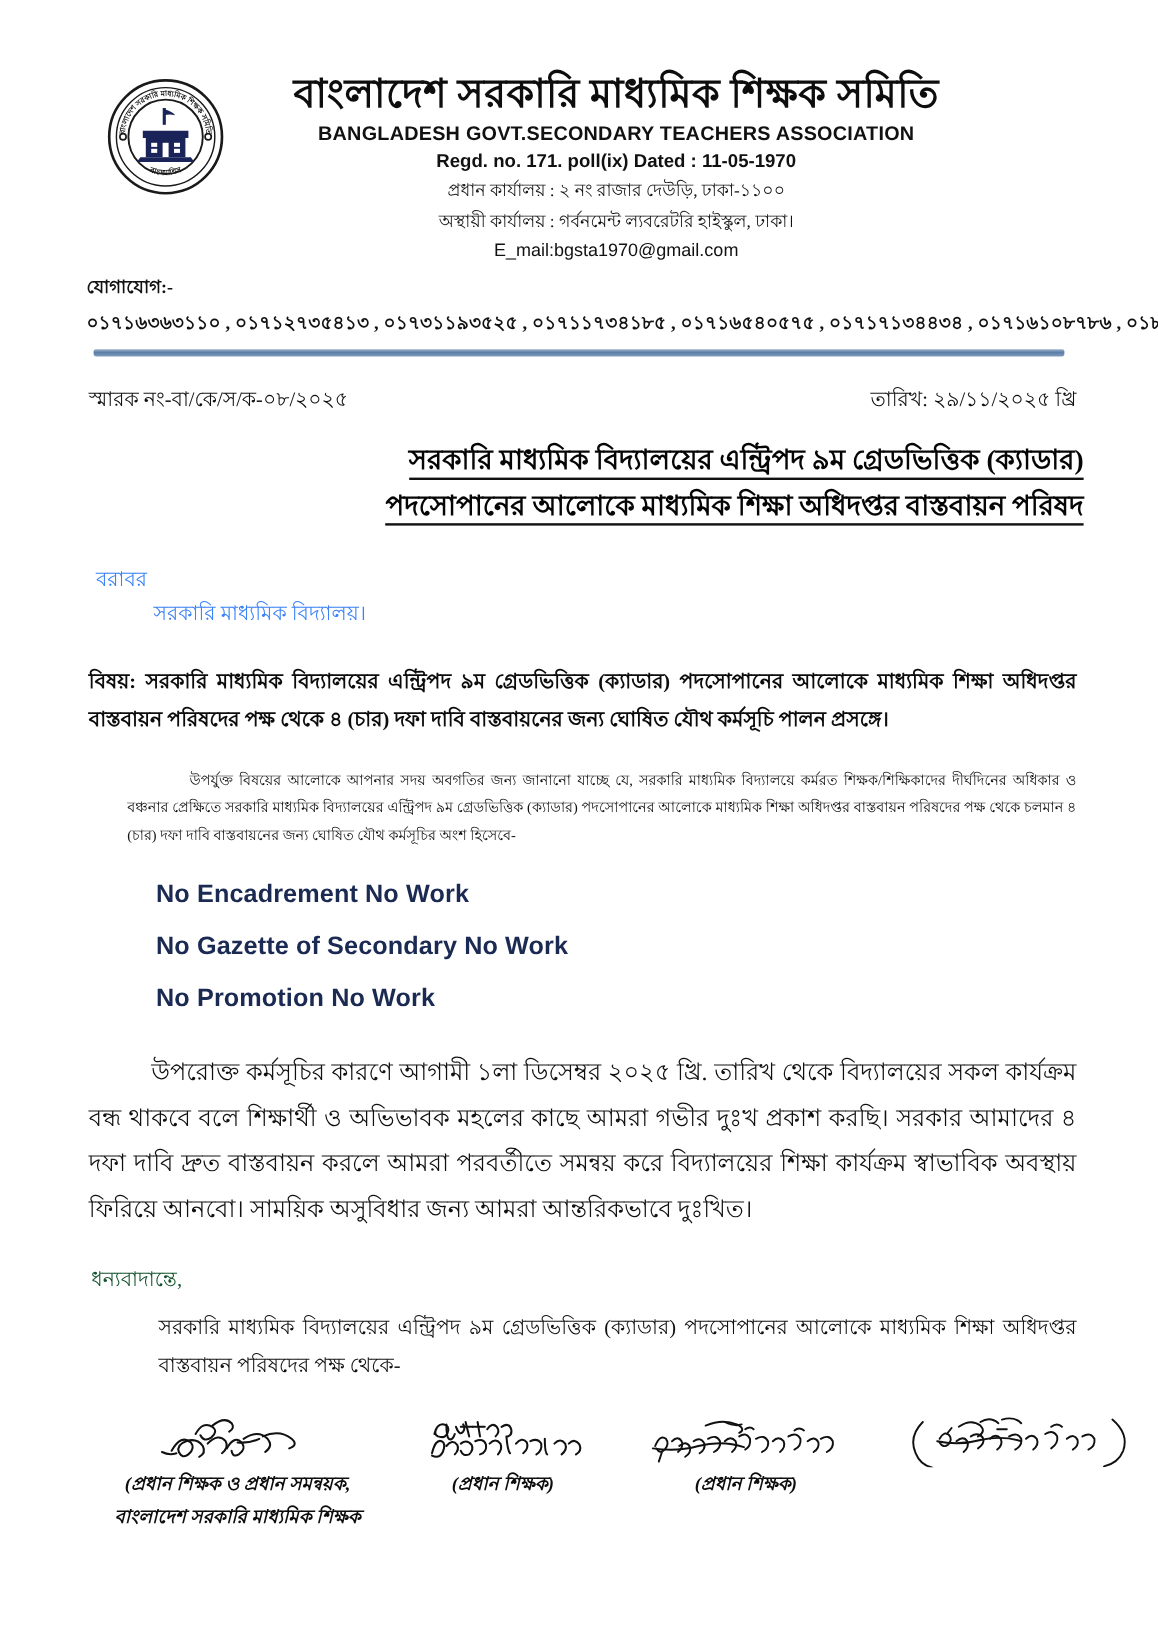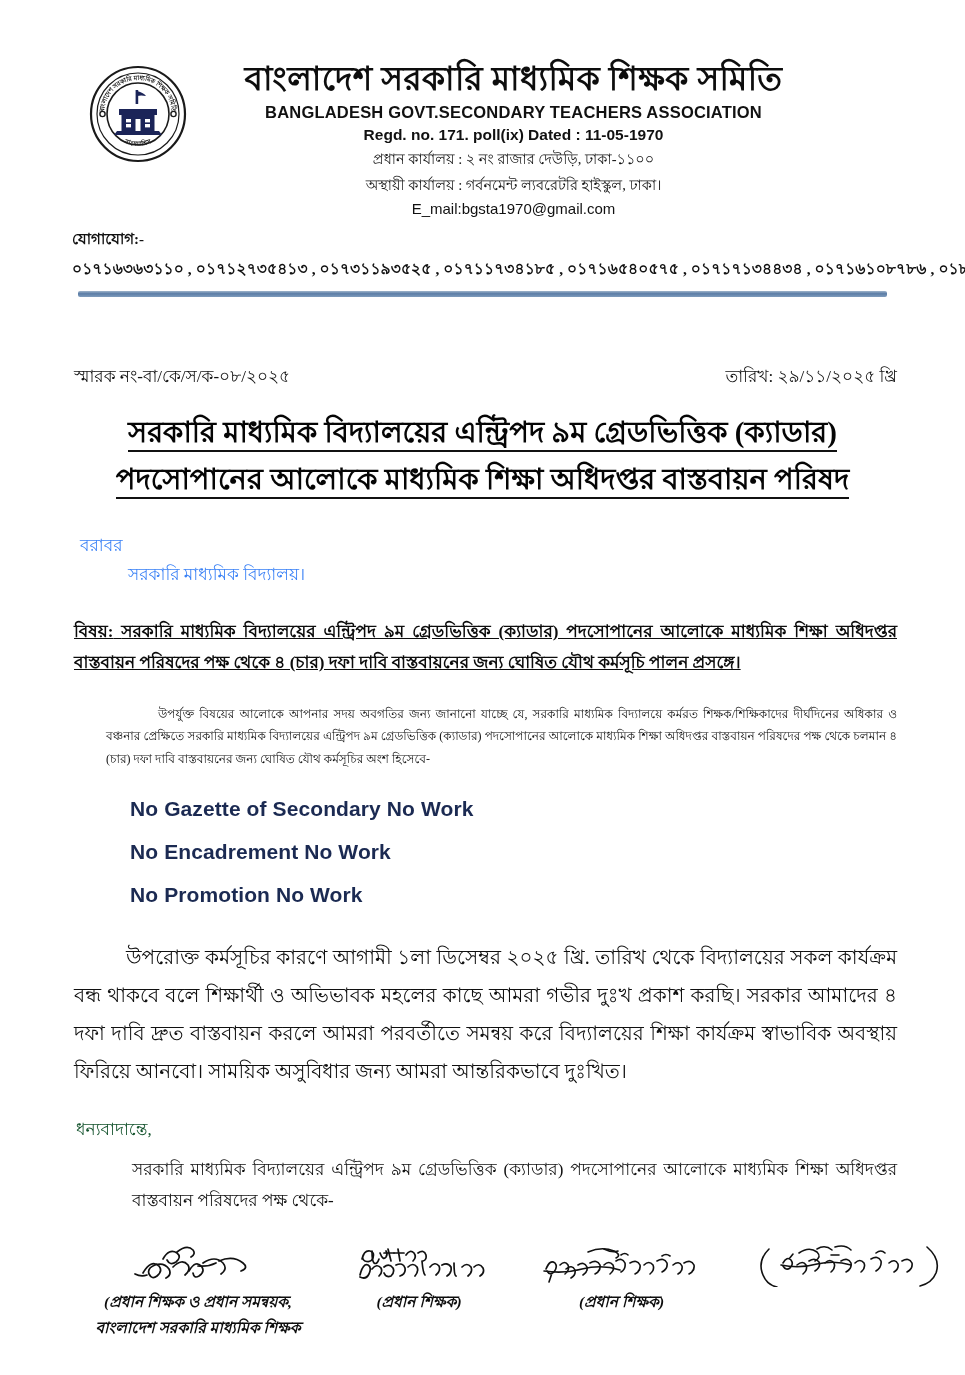--- a/index.html
+++ b/index.html
@@ -111,27 +111,27 @@
 
   
   .memo-row {
     display: flex;
     justify-content: space-between;
     align-items: baseline;
     padding: 22px 68px 0 74px;
     font-size: 17px;
     color: #101010;
   }
-  .memo-no { white-space: nowrap; margin-top: 44px; }
+  .memo-no { white-space: nowrap; }
   .memo-date { white-space: nowrap; }
 
   
   .doc-title {
-    text-align: center;
-    font-size: 29px;
+    text-align: right;
+    font-size: 23px;
     font-weight: bold;
     line-height: 1.62;
     color: #050505;
     padding: 18px 62px 0 62px;
   }
   .doc-title .tline {
     display: inline;
     border-bottom: 2px solid #111;
     padding-bottom: 2px;
   }
@@ -147,21 +147,20 @@
 
   
   .subject {
     padding: 26px 68px 0 74px;
     font-size: 17px;
     font-weight: bold;
     line-height: 1.85;
     text-align: justify;
     text-justify: inter-word;
     color: #0c0c0c;
-    text-decoration: underline;
   }
   .subject .subj-body { display: inline; }
 
   
   .body-para {
     padding: 24px 68px 0 106px;
     font-size: 12px;
     line-height: 1.9;
     text-align: justify;
     text-justify: inter-word;
@@ -309,22 +308,22 @@
   </div>
 
   <div class="subject">
     <span>বিষয়:</span>
     <span class="subj-body">সরকারি মাধ্যমিক বিদ্যালয়ের এন্ট্রিপদ ৯ম গ্রেডভিত্তিক (ক্যাডার) পদসোপানের আলোকে মাধ্যমিক শিক্ষা অধিদপ্তর বাস্তবায়ন পরিষদের পক্ষ থেকে ৪ (চার) দফা দাবি বাস্তবায়নের জন্য ঘোষিত যৌথ কর্মসূচি পালন প্রসঙ্গে।</span>
   </div>
 
   <div class="body-para">উপর্যুক্ত বিষয়ের আলোকে আপনার সদয় অবগতির জন্য জানানো যাচ্ছে যে, সরকারি মাধ্যমিক বিদ্যালয়ে কর্মরত শিক্ষক/শিক্ষিকাদের দীর্ঘদিনের অধিকার ও বঞ্চনার প্রেক্ষিতে সরকারি মাধ্যমিক বিদ্যালয়ের এন্ট্রিপদ ৯ম গ্রেডভিত্তিক (ক্যাডার) পদসোপানের আলোকে মাধ্যমিক শিক্ষা অধিদপ্তর বাস্তবায়ন পরিষদের পক্ষ থেকে চলমান ৪ (চার) দফা দাবি বাস্তবায়নের জন্য ঘোষিত যৌথ কর্মসূচির অংশ হিসেবে-</div>
 
   <div class="demands">
+    <div class="demand">No Encadrement No Work</div>
     <div class="demand">No Gazette of Secondary No Work</div>
-    <div class="demand">No Encadrement No Work</div>
     <div class="demand">No Promotion No Work</div>
   </div>
 
   <div class="closing-para">উপরোক্ত কর্মসূচির কারণে আগামী ১লা ডিসেম্বর ২০২৫ খ্রি. তারিখ থেকে বিদ্যালয়ের সকল কার্যক্রম বন্ধ থাকবে বলে শিক্ষার্থী ও অভিভাবক মহলের কাছে আমরা গভীর দুঃখ প্রকাশ করছি। সরকার আমাদের ৪ দফা দাবি দ্রুত বাস্তবায়ন করলে আমরা পরবর্তীতে সমন্বয় করে বিদ্যালয়ের শিক্ষা কার্যক্রম স্বাভাবিক অবস্থায় ফিরিয়ে আনবো। সাময়িক অসুবিধার জন্য আমরা আন্তরিকভাবে দুঃখিত।</div>
 
   <div class="thanks">ধন্যবাদান্তে,</div>
   <div class="from-block">সরকারি মাধ্যমিক বিদ্যালয়ের এন্ট্রিপদ ৯ম গ্রেডভিত্তিক (ক্যাডার) পদসোপানের আলোকে মাধ্যমিক শিক্ষা অধিদপ্তর বাস্তবায়ন পরিষদের পক্ষ থেকে-</div>
 
   <div class="signatures">
 

